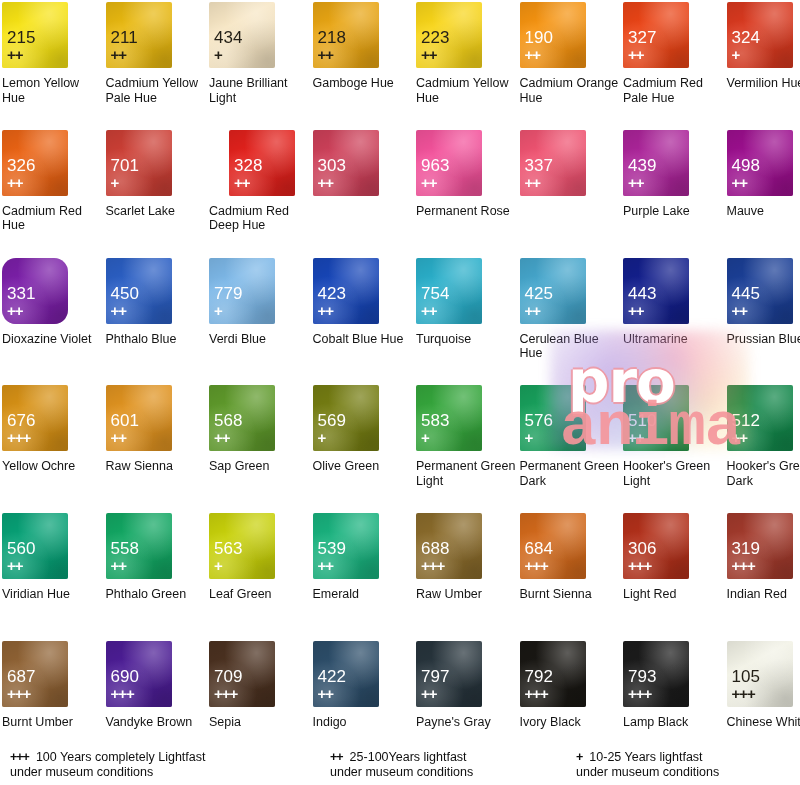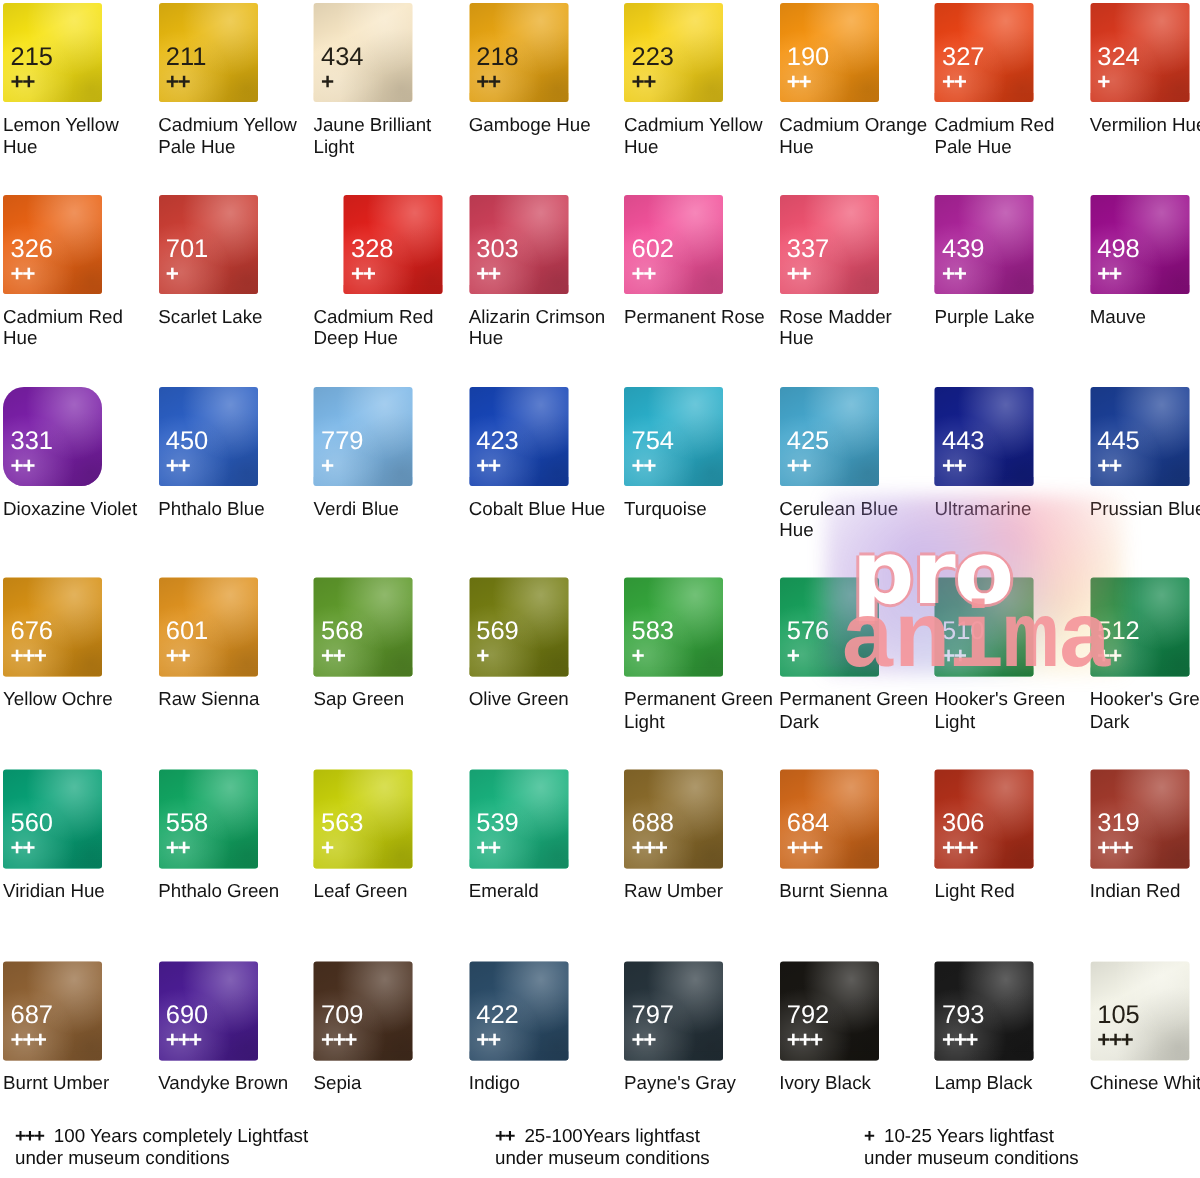--- a/index.html
+++ b/index.html
@@ -245,35 +245,33 @@
         <div class="chip-code">328</div>
         <div class="chip-rating">++</div>
       </div>
       <div class="swatch-name">Cadmium Red Deep Hue</div>
     </div>
     <div class="swatch-cell" style="left: 312.5px; top: 129.8px;">
       <div class="chip chip-label-light" style="background: rgb(205, 64, 89);">
         <div class="chip-code">303</div>
         <div class="chip-rating">++</div>
       </div>
-      <div class="swatch-name">Alizarin Crimson Hue</div>
     </div>
     <div class="swatch-cell" style="left: 416px; top: 129.8px;">
       <div class="chip chip-label-light" style="background: rgb(243, 82, 155);">
-        <div class="chip-code">602</div>
+        <div class="chip-code">963</div>
         <div class="chip-rating">++</div>
       </div>
       <div class="swatch-name">Permanent Rose</div>
     </div>
     <div class="swatch-cell" style="left: 519.5px; top: 129.8px;">
       <div class="chip chip-label-light" style="background: rgb(239, 83, 113);">
         <div class="chip-code">337</div>
         <div class="chip-rating">++</div>
       </div>
-      <div class="swatch-name">Rose Madder Hue</div>
     </div>
     <div class="swatch-cell" style="left: 623px; top: 129.8px;">
       <div class="chip chip-label-light" style="background: rgb(171, 36, 153);">
         <div class="chip-code">439</div>
         <div class="chip-rating">++</div>
       </div>
       <div class="swatch-name">Purple Lake</div>
     </div>
     <div class="swatch-cell" style="left: 726.5px; top: 129.8px;">
       <div class="chip chip-label-light" style="background: rgb(156, 15, 142);">

